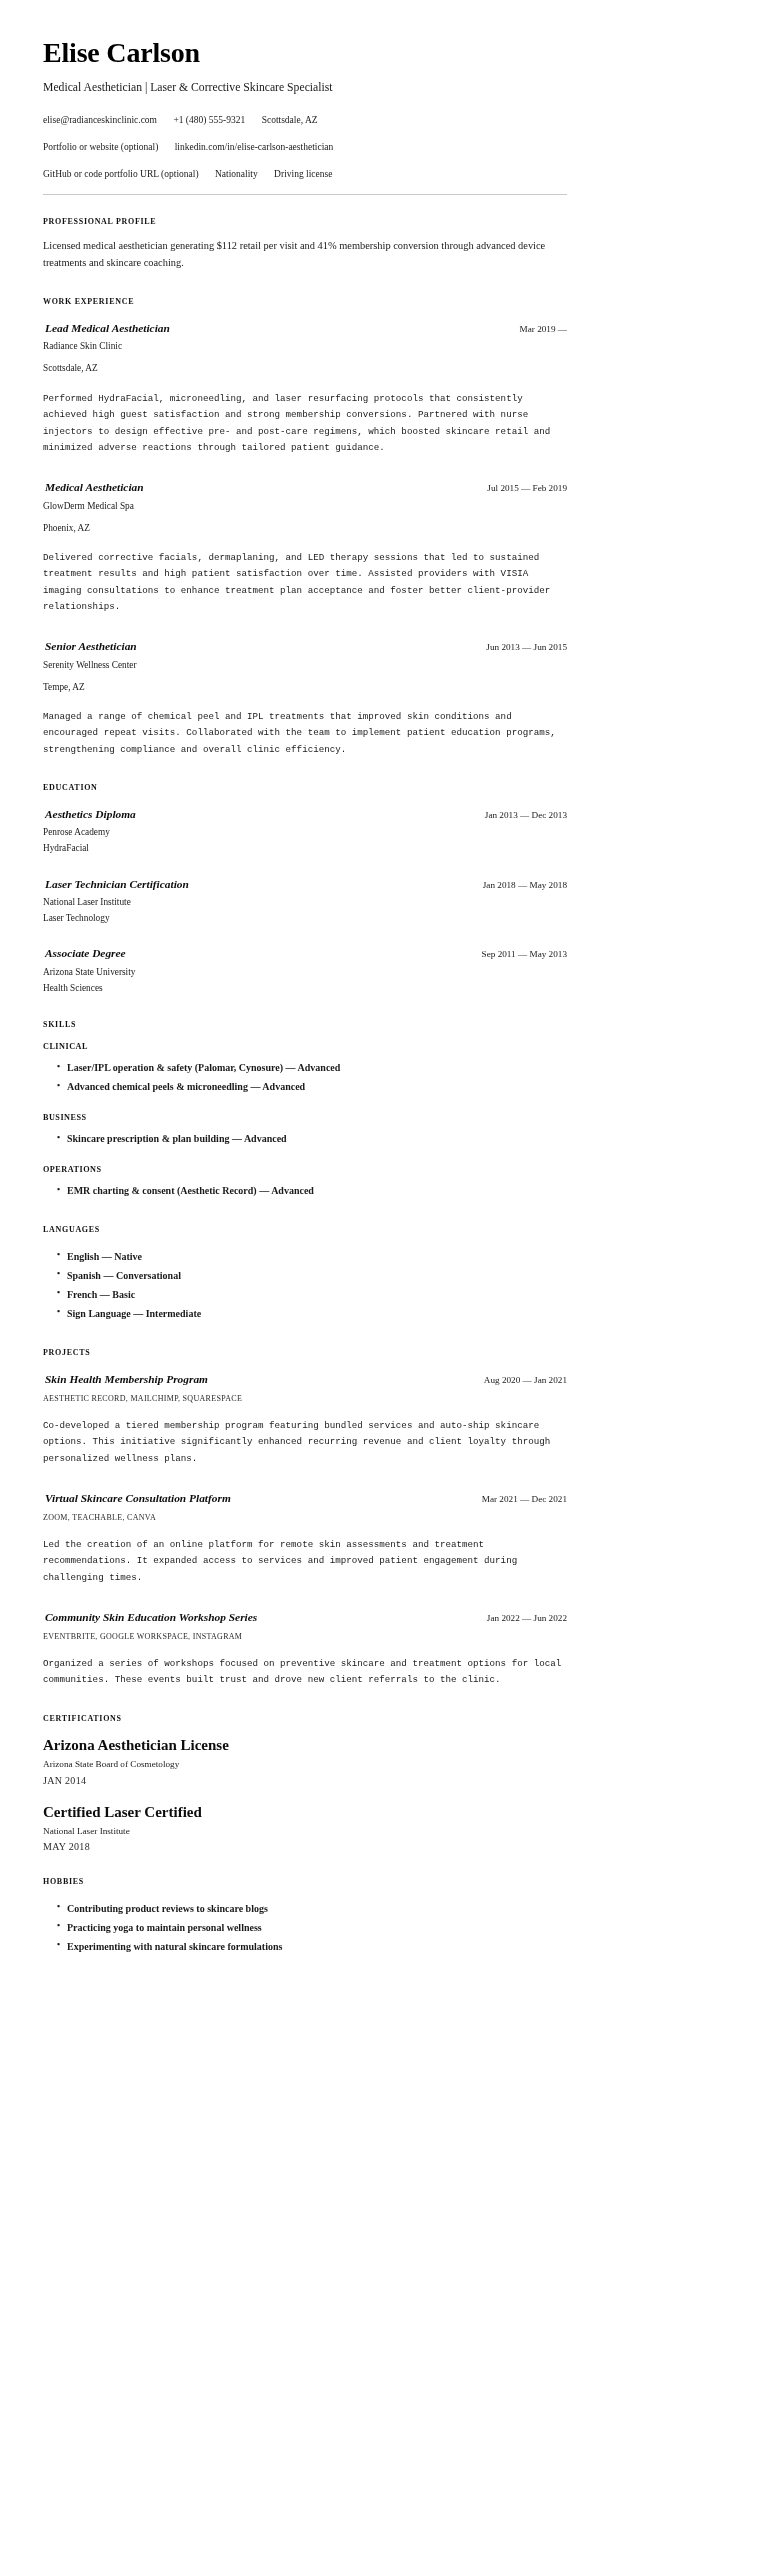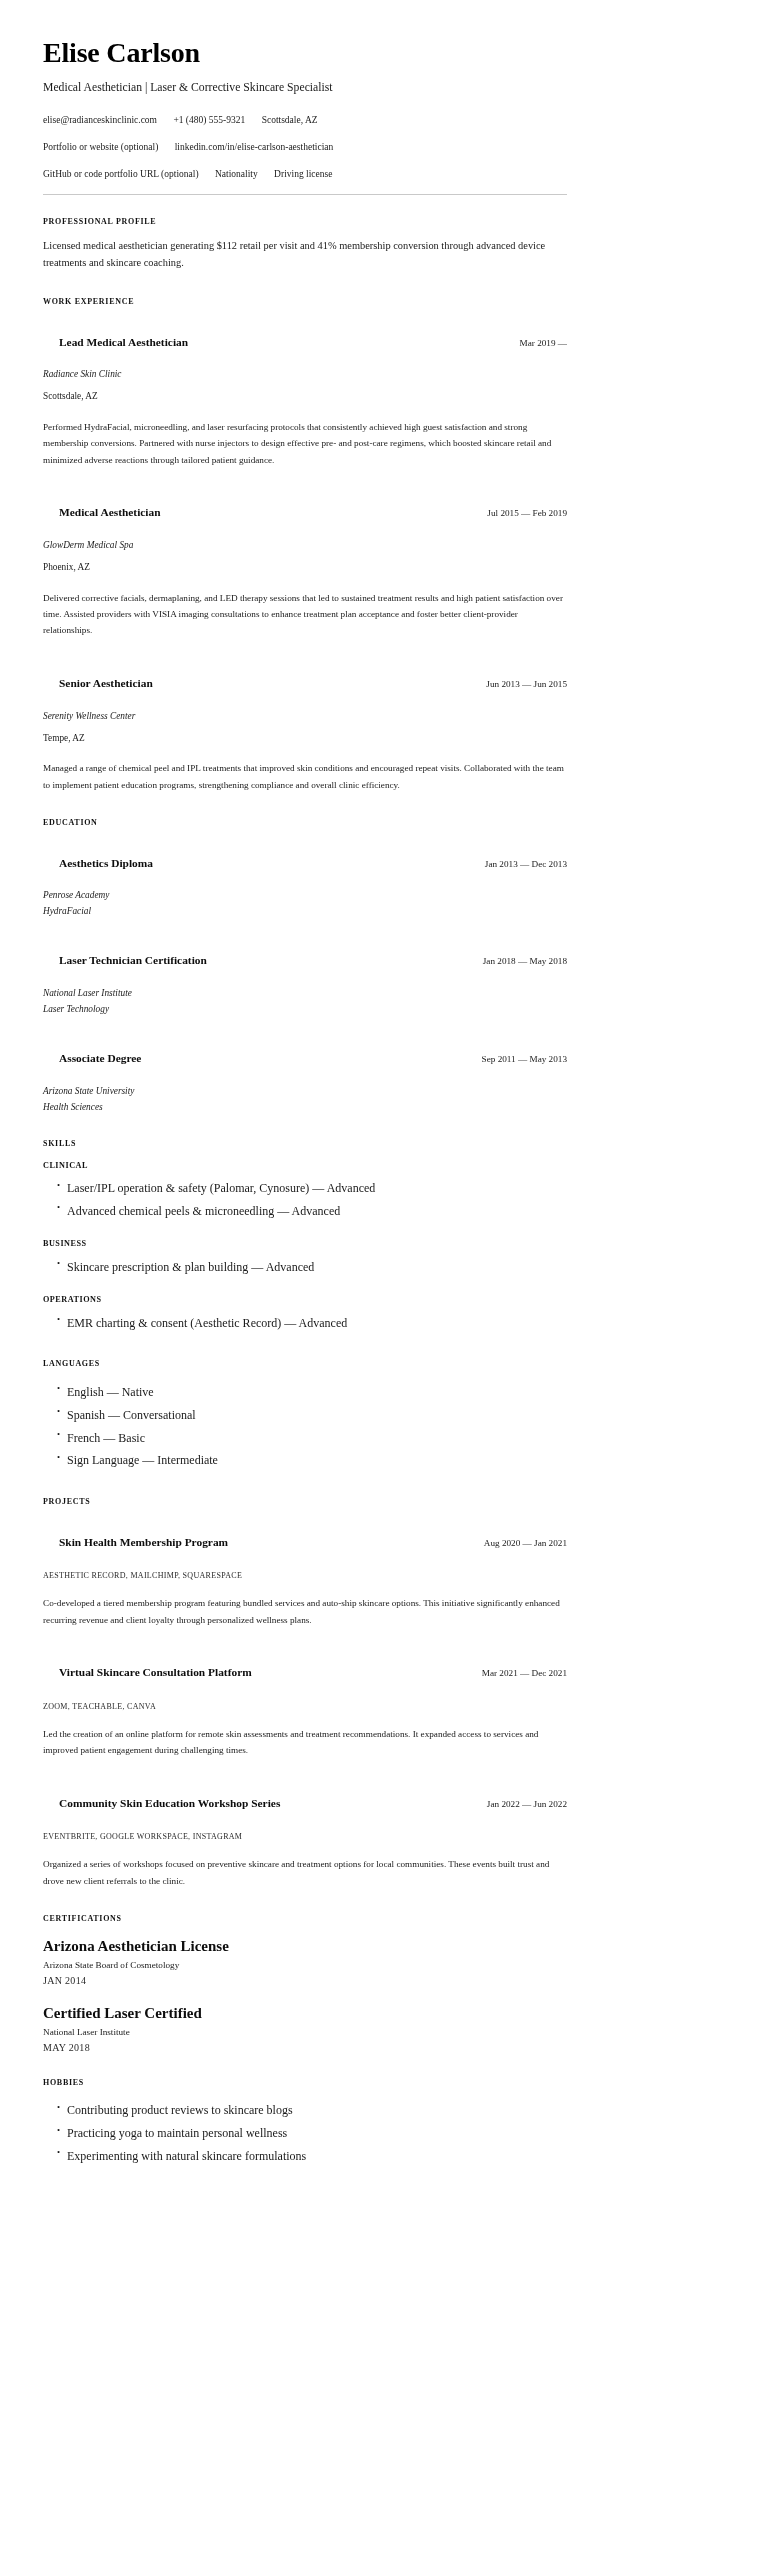--- a/index.html
+++ b/index.html
@@ -78,81 +78,83 @@
   .entry:last-child { margin-bottom: 0; }
   .entry-head {
     display: flex;
     justify-content: space-between;
     align-items: baseline;
     gap: 15px;
   }
   .entry-title {
     font-size: 11.4px;
     font-weight: bold;
-    margin: 16px;
+    margin: 2px;
     line-height: 1.35;
     color: #0d0d0d;
+    font-style: italic;
   }
   .entry-date {
     font-size: 9.2px;
     white-space: nowrap;
     color: #1a1a1a;
     line-height: 1.4;
     flex-shrink: 0;
   }
   .entry-org {
     font-size: 9.3px;
     line-height: 1.55;
     margin: 1.3px 0 0 0;
     color: #1a1a1a;
-    font-style: italic;
   }
   .entry-sub {
     font-size: 9.3px;
     line-height: 1.55;
     margin: 7.6px 0 0 0;
     color: #1a1a1a;
   }
   .entry-meta {
     font-size: 8px;
     letter-spacing: 0.3px;
     margin: 5px 0 0 0;
     color: #2a2a2a;
   }
   .entry-desc {
     font-size: 9.2px;
     line-height: 1.78;
     margin: 15px 0 0 0;
     max-width: 632px;
     color: #1a1a1a;
+    font-family: Liberation Mono, monospace;
   }
   .edu .entry { margin-bottom: 19px; }
 
   
   .skill-group { margin-bottom: 16.4px; }
   .skill-group:last-child { margin-bottom: 0; }
   .skill-group-title {
     font-size: 8.2px;
     font-weight: bold;
     letter-spacing: 0.5px;
     text-transform: uppercase;
     margin: 0 0 7.6px 0;
     color: #111111;
   }
   ul.bullets {
     margin: 0;
     padding: 0 0 0 14px;
     list-style: none;
   }
   ul.bullets li {
-    font-size: 12px;
+    font-size: 10px;
     line-height: 1.9;
     position: relative;
     padding-left: 10px;
     color: #1a1a1a;
+    font-weight: bold;
   }
   ul.bullets li::before {
     content: "\2022";
     position: absolute;
     left: 0;
     top: -0.6px;
     font-size: 8.8px;
     color: #1a1a1a;
   }
 

